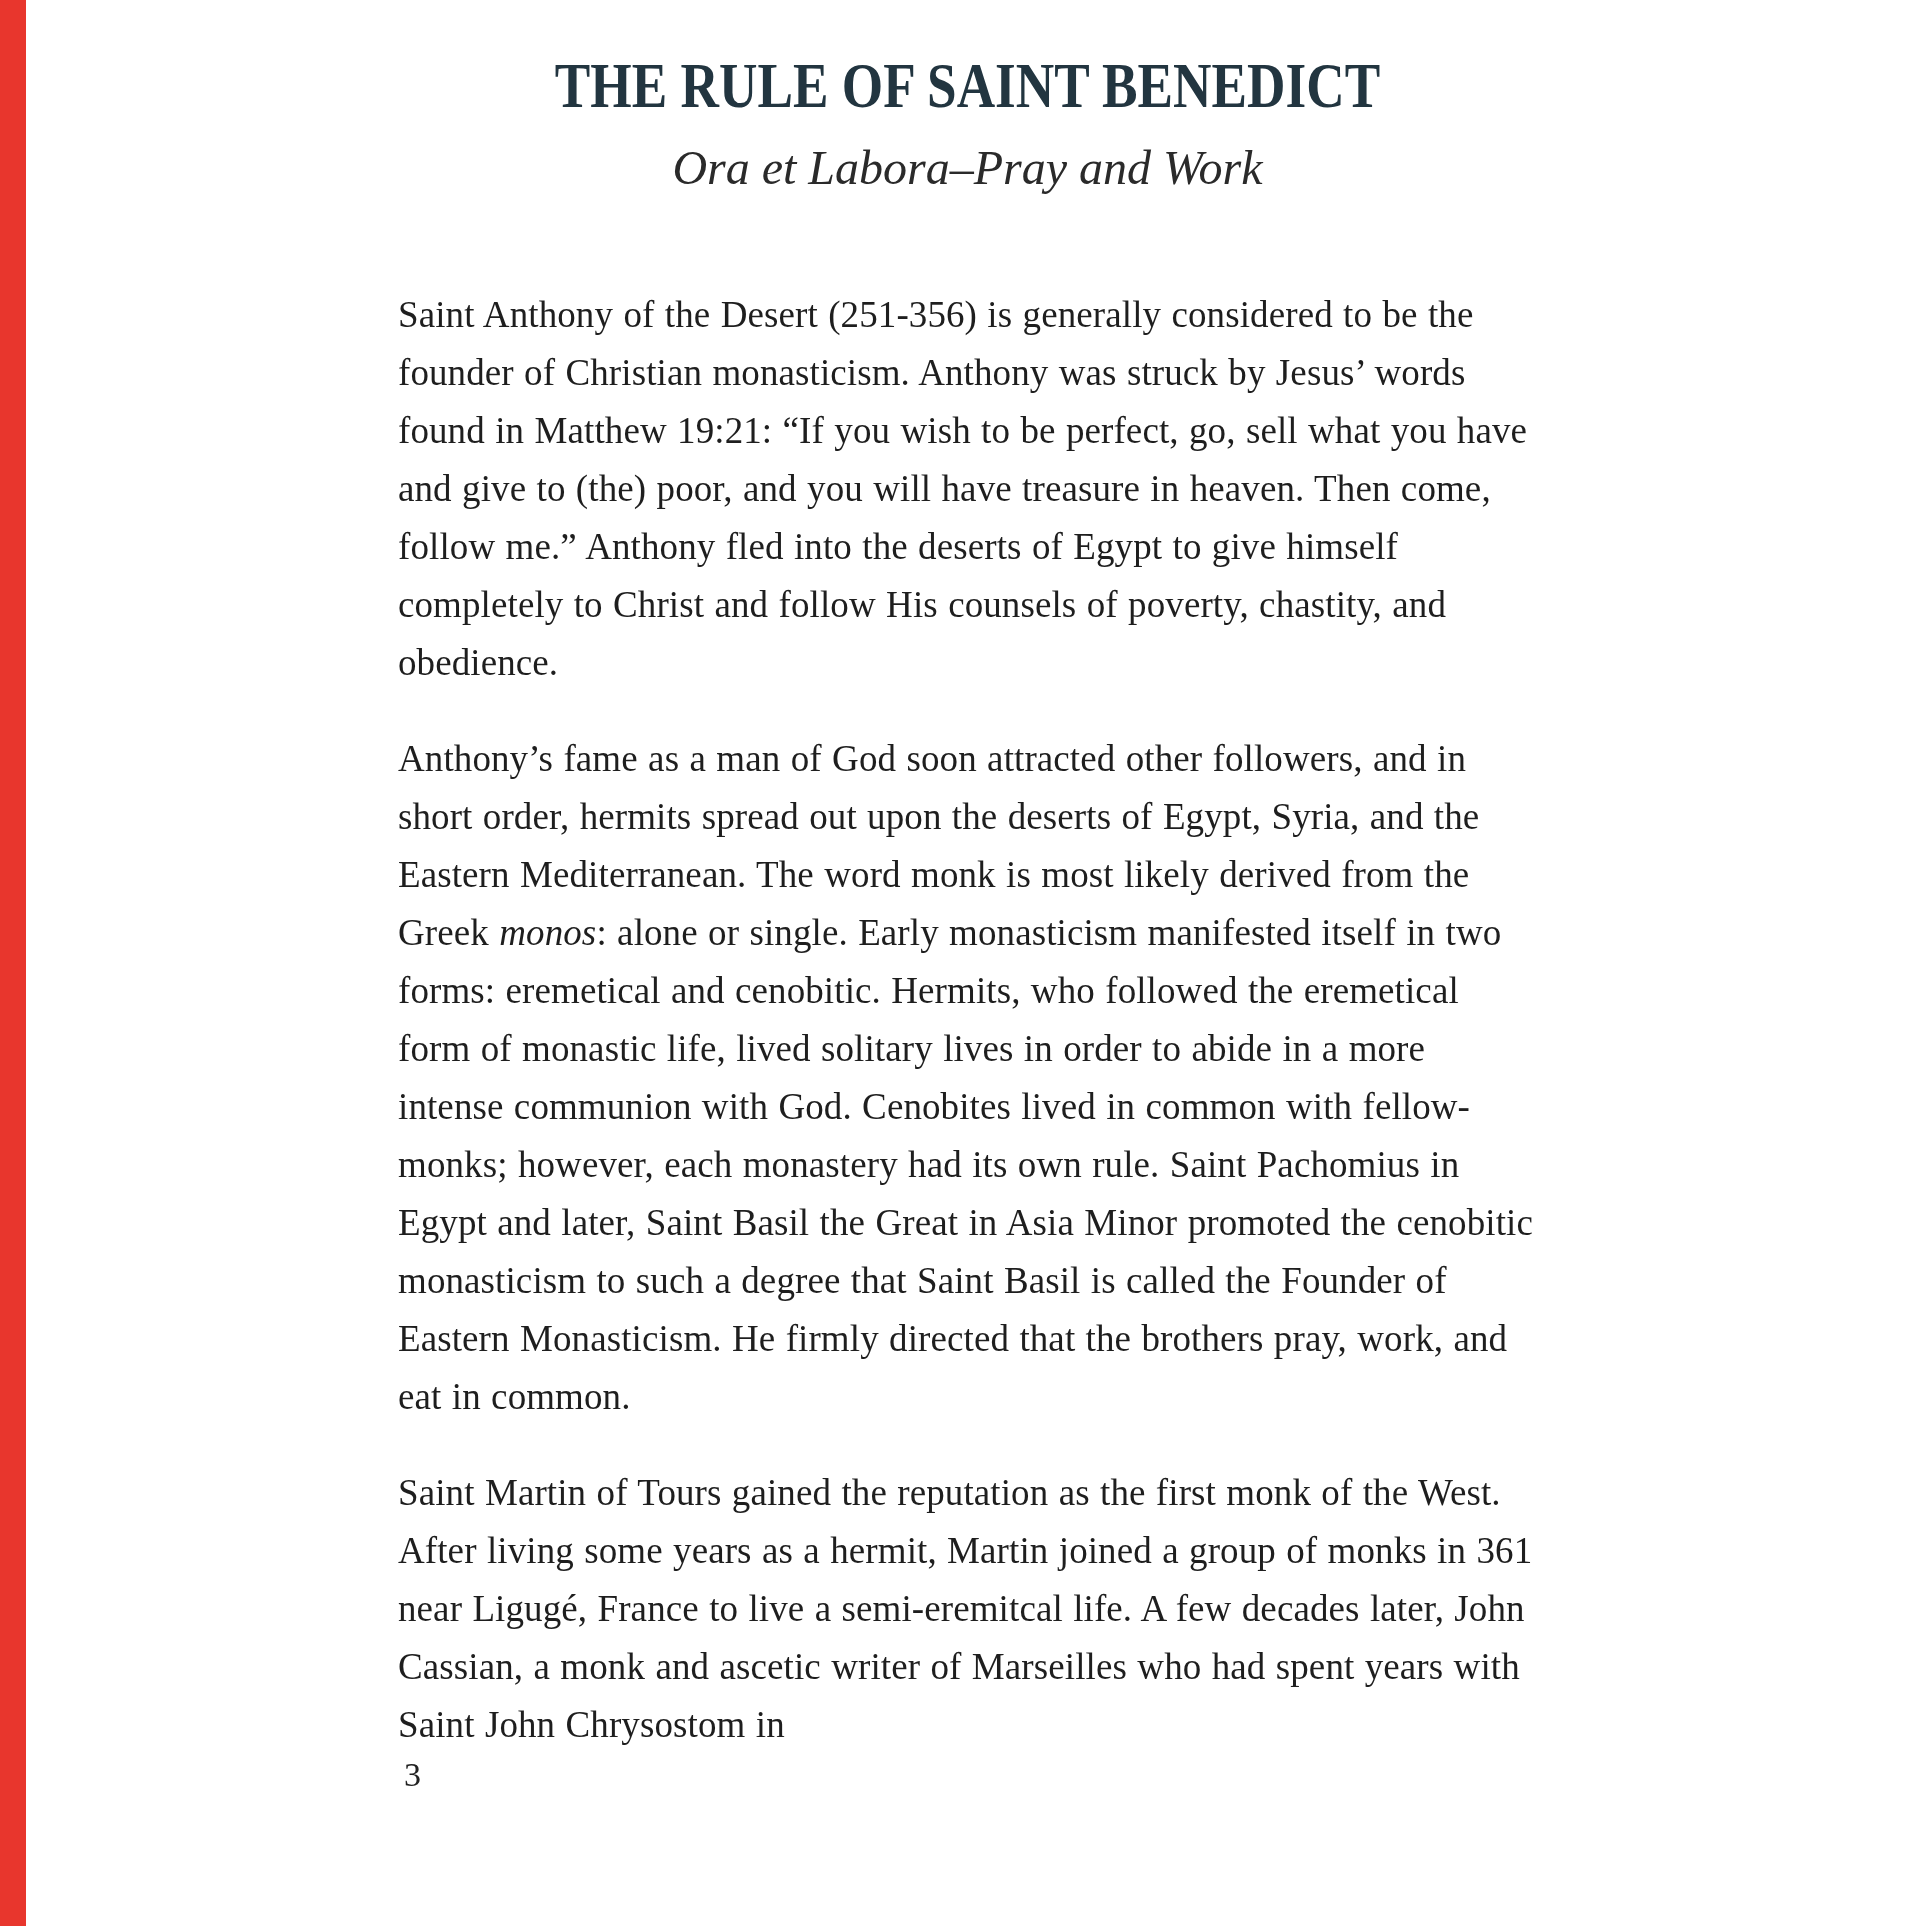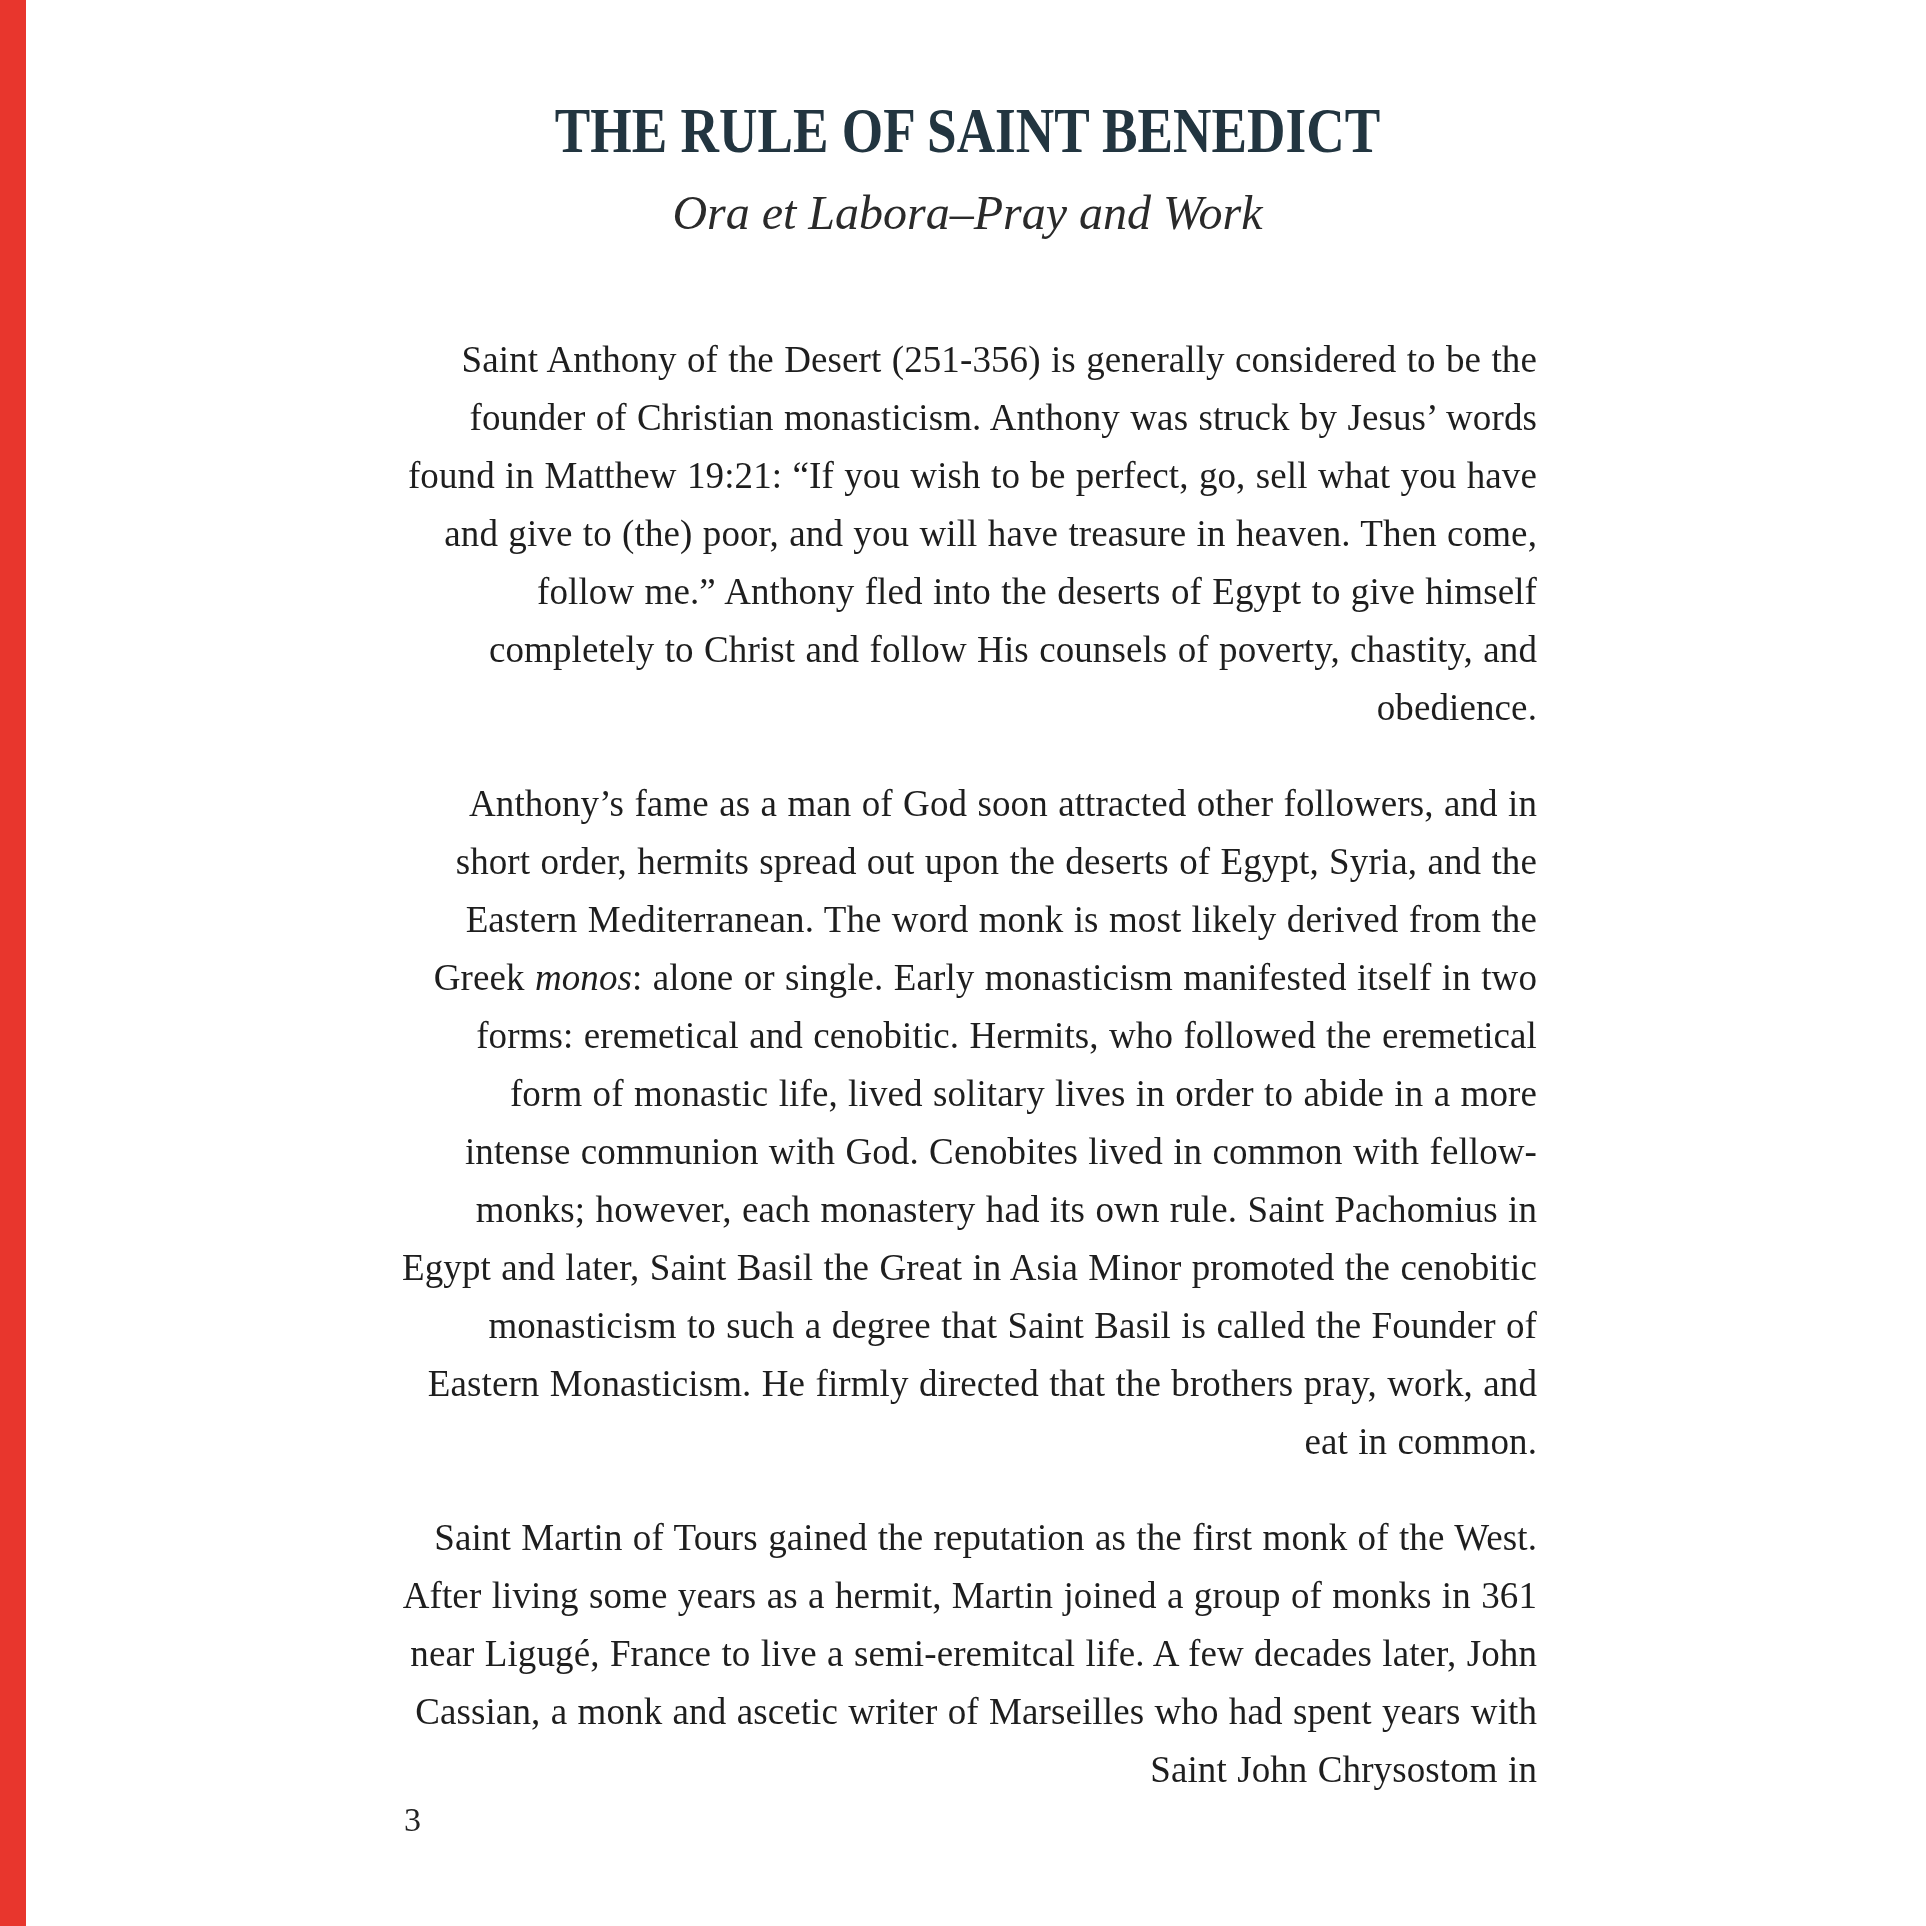--- a/index.html
+++ b/index.html
@@ -19,23 +19,23 @@
     position: absolute;
     left: 0;
     top: 0;
     width: 26px;
     height: 100%;
     background: var(--accent, #e8362d);
   }
   .content {
     position: absolute;
     left: 398px;
-    top: 0;
+    top: 8px;
     width: 1139px;
-    padding-top: 100px;
+    padding-top: 47px;
     color: var(--ink, #1e1e1e);
   }
   h1.title {
     margin: 0;
     font-size: 63px;
     line-height: 62px;
     font-weight: bold;
     text-align: center;
     color: var(--title, #223540);
     letter-spacing: 0px;
@@ -52,21 +52,21 @@
     color: #2a2a2a;
     margin-bottom: 95px;
   }
   .paragraphs p {
     margin: 0 0 38px 0;
     font-size: 37px;
     line-height: 58px;
     letter-spacing: 0.1px;
     word-spacing: 1px;
     color: var(--ink, #1e1e1e);
-    text-align: right;
+    text-align: left;
   }
   .paragraphs p:last-child {
     margin-bottom: 0;
   }
   .paragraphs em {
     font-style: italic;
   }
   .pagenum {
     margin: 2px 0 0 0;
     padding-left: 6px;

